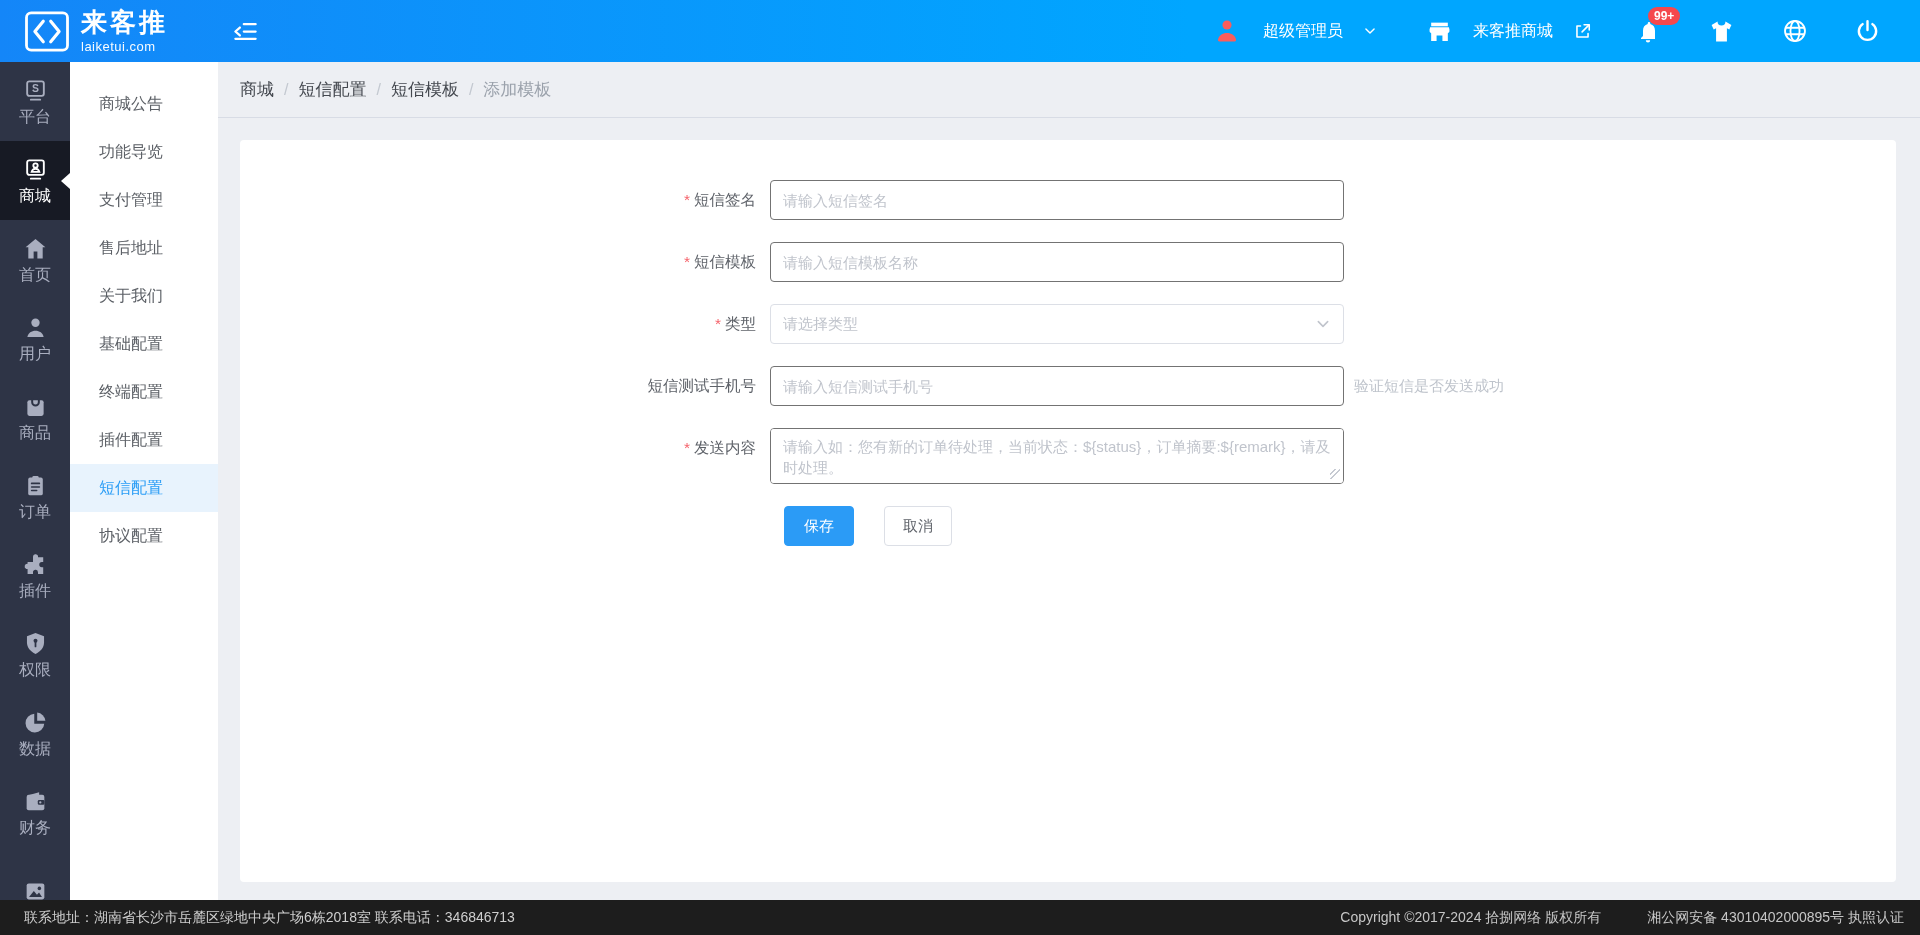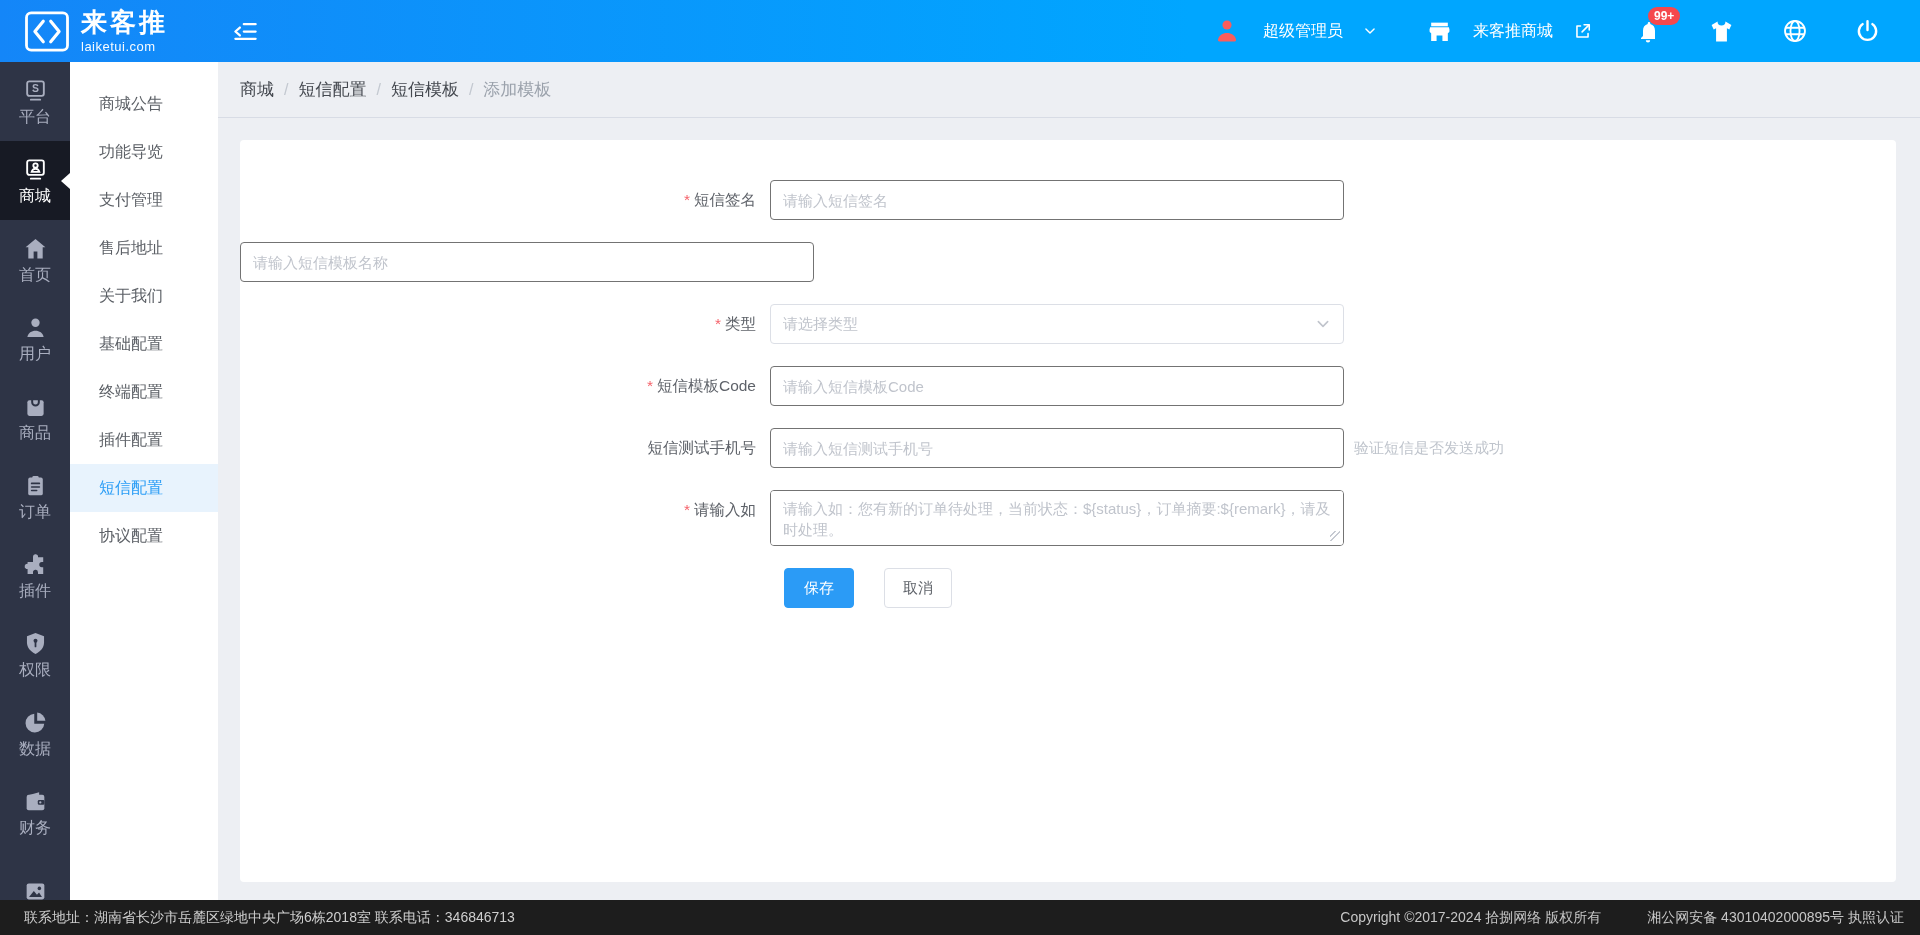--- a/index.html
+++ b/index.html
@@ -361,46 +361,43 @@
         <span class="bc-item current">添加模板</span>
       </div>
     <div class="card-wrap">
       <div class="card">
         <div id="form-rows">
             <div class="f-row">
               <div class="f-label"><span class="req">*</span><span>短信签名</span></div>
               <div class="f-control"><input class="ctl" type="text" placeholder="请输入短信签名" style=""></div>
             </div>
             <div class="f-row">
+              <div class="f-label"><span class="req">*</span><span>短信模板</span></div>
               <div class="f-control"><input class="ctl" type="text" placeholder="请输入短信模板名称" style=""></div>
             </div>
             <div class="f-row">
               <div class="f-label"><span class="req">*</span><span>类型</span></div>
               <div class="f-control">
                 <div class="sel">
              <span class="sel-ph">请选择类型</span>
              <span class="ic chev">
                     <svg viewBox="0 0 24 24" fill="none" stroke="currentColor" stroke-width="2.4" stroke-linecap="round" stroke-linejoin="round">
                       <path d="M5 8.5l7 7 7-7"></path>
                     </svg>
                   </span>
            </div>
               </div>
             </div>
             <div class="f-row">
-              <div class="f-label"><span class="req">*</span><span>短信模板Code</span></div>
-              <div class="f-control"><input class="ctl" type="text" placeholder="请输入短信模板Code" style=""></div>
-            </div>
-            <div class="f-row">
               <div class="f-label"><span>短信测试手机号</span></div>
               <div class="f-control"><input class="ctl" type="text" placeholder="请输入短信测试手机号" style=""></div>
               <span class="hint">验证短信是否发送成功</span>
             </div>
             <div class="f-row">
-              <div class="f-label"><span class="req">*</span><span>请输入如</span></div>
+              <div class="f-label"><span class="req">*</span><span>发送内容</span></div>
               <div class="f-control">
                 <textarea class="ctl" placeholder="请输入如：您有新的订单待处理，当前状态：${status}，订单摘要:${remark}，请及时处理。" style=""></textarea>
            <span class="grip"></span>
               </div>
             </div>
           </div>
         <div class="btn-row">
           <div class="btn btn-primary">保存</div>
           <div class="btn btn-plain">取消</div>
         </div>

